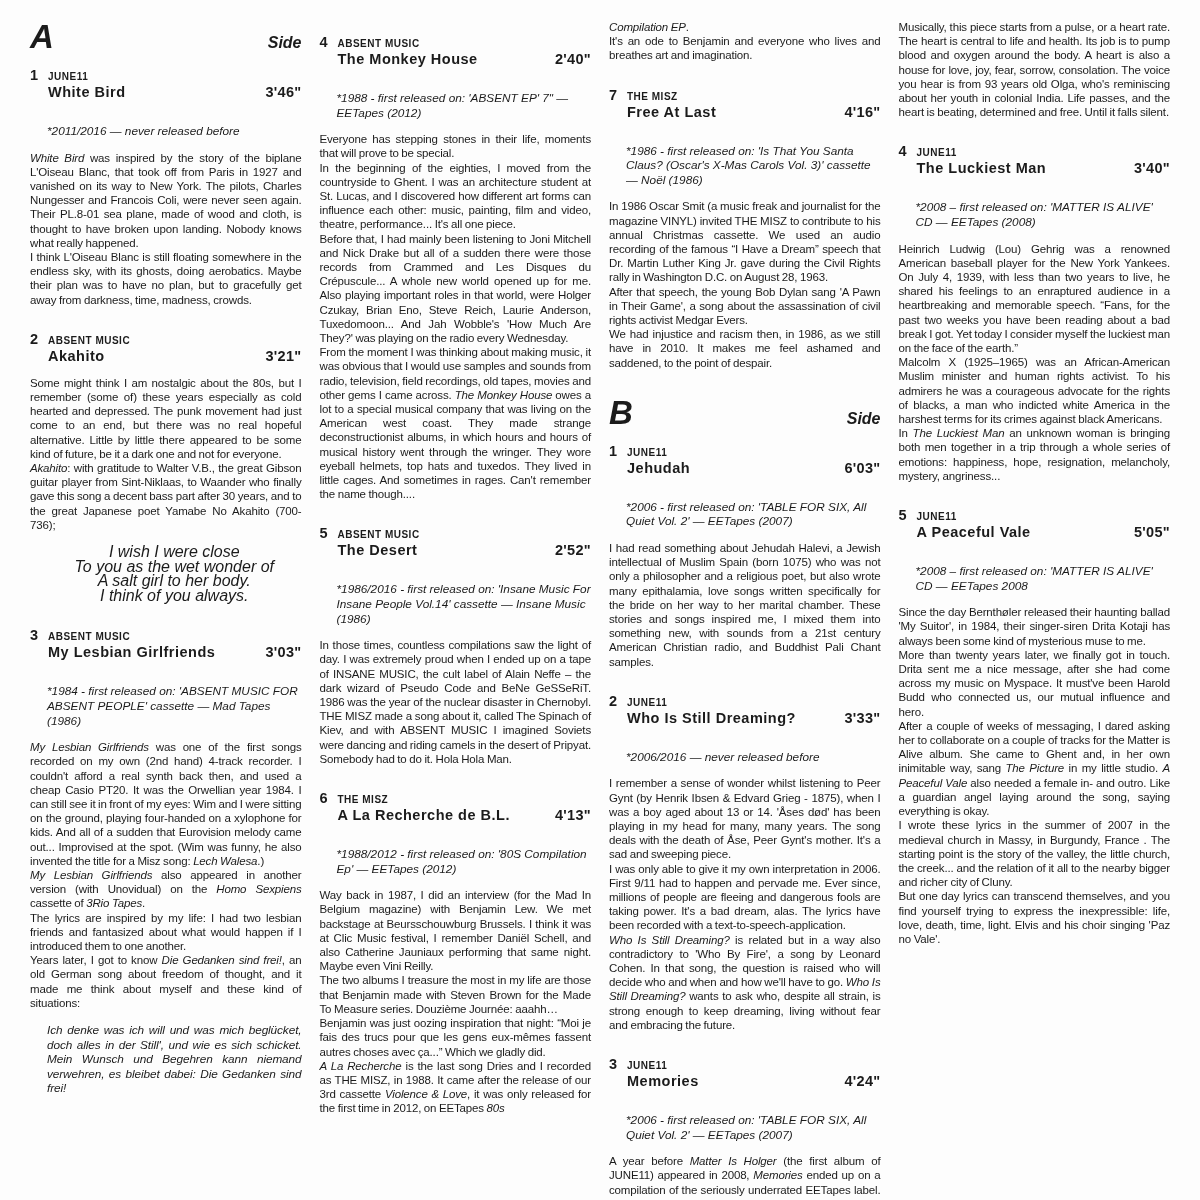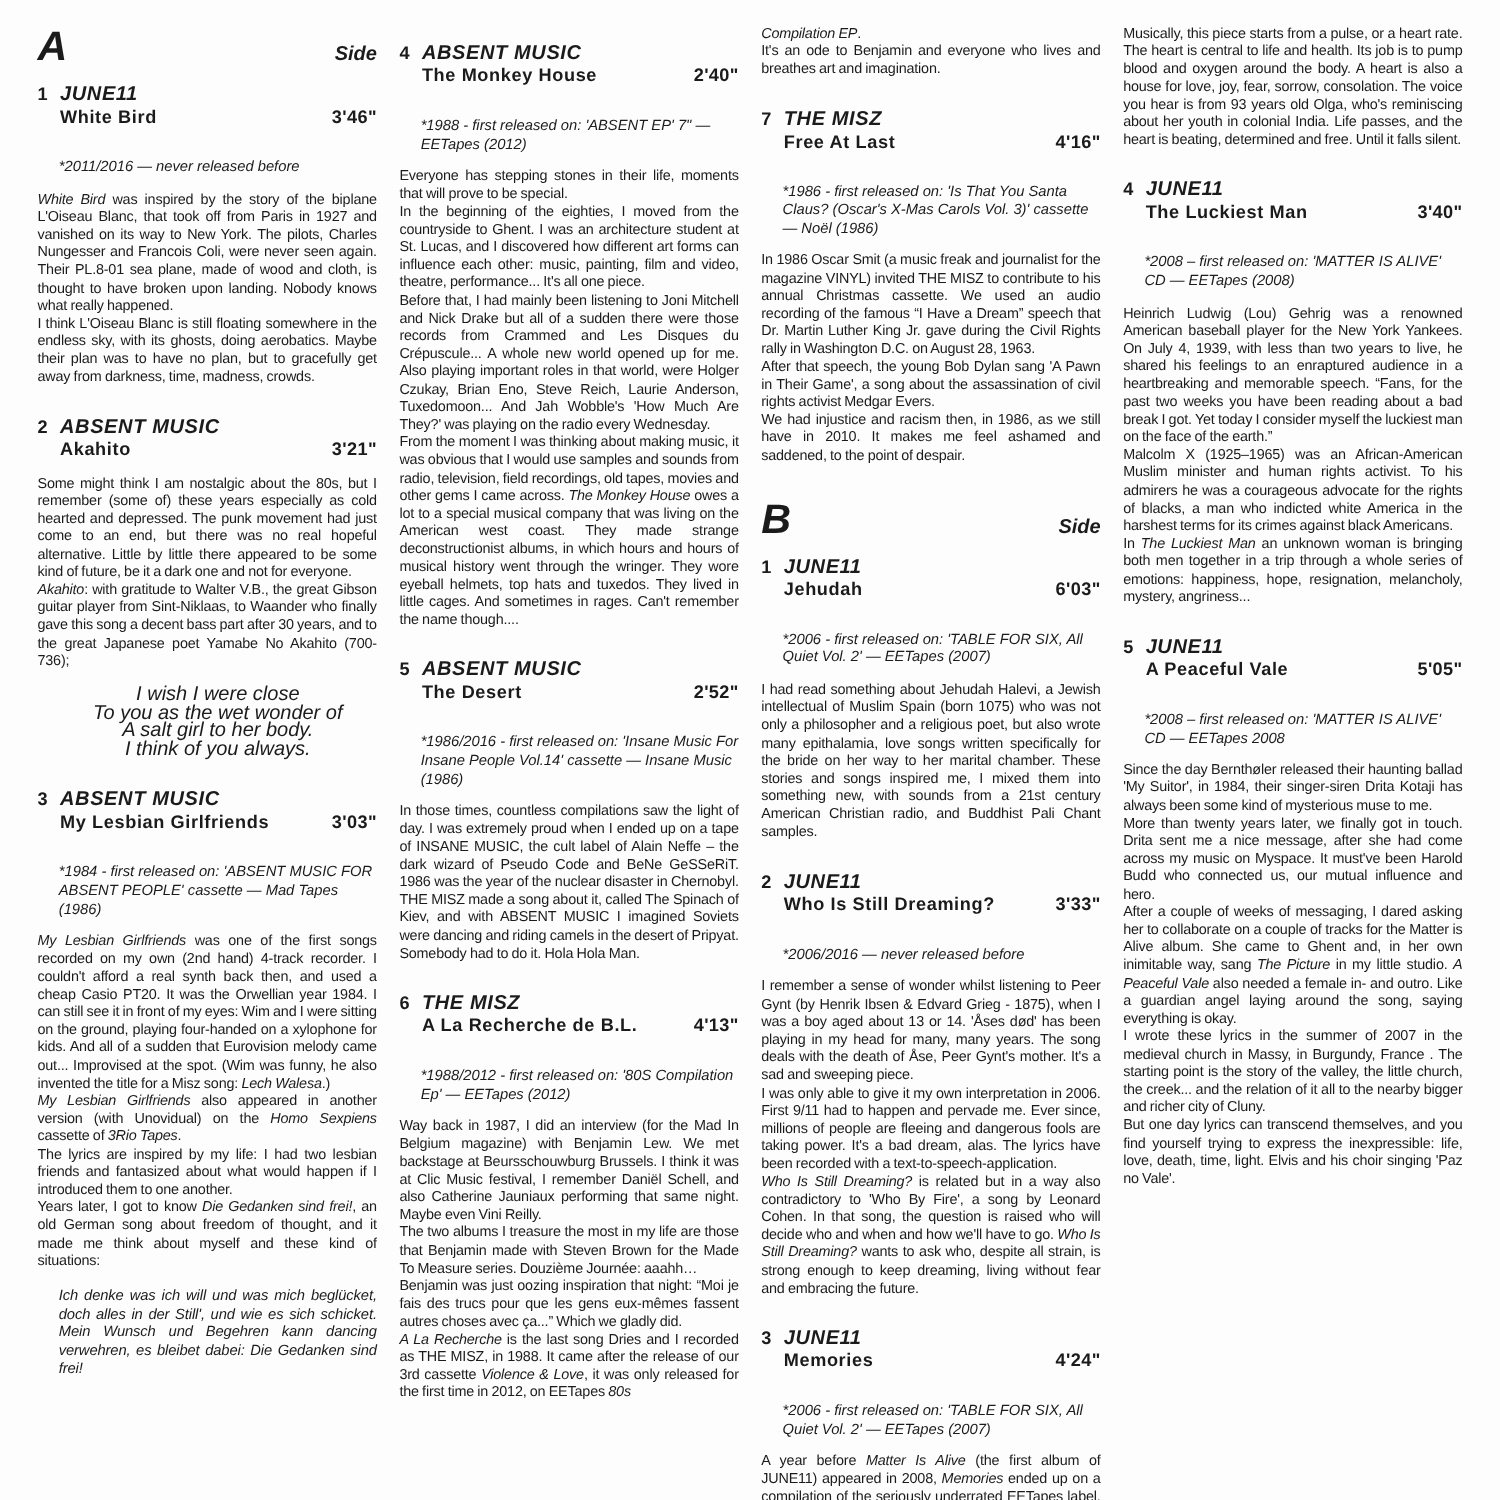--- a/index.html
+++ b/index.html
@@ -14,21 +14,21 @@
   
   .side-row{display:flex;justify-content:space-between;align-items:baseline;margin:0 0 10px 0;}
   .side-letter{font-size:33px;font-weight:bold;font-style:italic;line-height:1;}
   .side-word{font-size:16px;font-weight:bold;font-style:italic;}
   .side-gap{margin-top:26px;}
   
   .track{margin:24px 0 12px 0;}
   .track.first{margin-top:14px;}
   .tline{display:flex;align-items:baseline;}
   .tnum{flex:0 0 18px;font-weight:bold;font-size:14.5px;letter-spacing:.3px;}
-  .tartist{font-weight:bold;font-size:16px;letter-spacing:.5px;font-style:italic;}
+  .tartist{font-weight:bold;font-size:10px;letter-spacing:.5px;}
   .tline2{display:flex;justify-content:space-between;align-items:baseline;padding-left:18px;margin-top:1px;}
   .ttitle{font-weight:bold;font-size:14.5px;letter-spacing:.5px;}
   .tdur{font-weight:bold;font-size:14.5px;letter-spacing:.3px;}
   
   .note{font-style:italic;font-size:11.8px;line-height:14.6px;margin:24px 0 12px 17px;}
   
   .para{font-size:11.5px;line-height:14.2px;text-align:justify;letter-spacing:-.15px;word-spacing:-.4px;margin:0;}
   .para.gap{}
   .poem{font-style:italic;font-size:16px;line-height:14.6px;margin:13px 0 13px 17px;text-align:center;}
   .quote{font-style:italic;font-size:11.8px;line-height:14.6px;text-align:justify;margin:13px 0 0 17px;letter-spacing:-.1px;}
@@ -82,21 +82,21 @@
         <div class="tline2">
           <span class="ttitle">My Lesbian Girlfriends</span>
           <span class="tdur">3'03"</span>
         </div>
       </div>
       <div class="note">*1984 - first released on: 'ABSENT MUSIC FOR ABSENT PEOPLE' cassette — Mad Tapes (1986)</div>
       <p class="para"><span class="em">My Lesbian Girlfriends</span> was one of the first songs recorded on my own (2nd hand) 4-track recorder. I couldn't afford a real synth back then, and used a cheap Casio PT20. It was the Orwellian year 1984. I can still see it in front of my eyes: Wim and I were sitting on the ground, playing four-handed on a xylophone for kids. And all of a sudden that Eurovision melody came out... Improvised at the spot. (Wim was funny, he also invented the title for a Misz song: <span class="em">Lech Walesa</span>.)</p>
       <p class="para"><span class="em">My Lesbian Girlfriends</span> also appeared in another version (with Unovidual) on the <span class="em">Homo Sexpiens</span> cassette of <span class="em">3Rio Tapes</span>.</p>
       <p class="para">The lyrics are inspired by my life: I had two lesbian friends and fantasized about what would happen if I introduced them to one another.</p>
       <p class="para">Years later, I got to know <span class="em">Die Gedanken sind frei!</span>, an old German song about freedom of thought, and it made me think about myself and these kind of situations:</p>
-      <div class="quote">Ich denke was ich will und was mich beglücket, doch alles in der Still', und wie es sich schicket. Mein Wunsch und Begehren kann dancing verwehren, es bleibet dabei: Die Gedanken sind frei!</div>
+      <div class="quote">Ich denke was ich will und was mich beglücket, doch alles in der Still', und wie es sich schicket. Mein Wunsch und Begehren kann niemand verwehren, es bleibet dabei: Die Gedanken sind frei!</div>
     </div>
   <div class="col">
       <div class="track first">
         <div class="tline">
           <span class="tnum">4</span>
           <span class="tartist">ABSENT MUSIC</span>
         </div>
         <div class="tline2">
           <span class="ttitle">The Monkey House</span>
           <span class="tdur">2'40"</span>
@@ -186,21 +186,21 @@
         <div class="tline">
           <span class="tnum">3</span>
           <span class="tartist">JUNE11</span>
         </div>
         <div class="tline2">
           <span class="ttitle">Memories</span>
           <span class="tdur">4'24"</span>
         </div>
       </div>
       <div class="note">*2006 - first released on: 'TABLE FOR SIX, All Quiet Vol. 2' — EETapes (2007)</div>
-      <p class="para">A year before <span class="em">Matter Is Alive</span> (the first album of JUNE11) appeared in 2008, <span class="em">Memories</span> ended up on a compilation of the seriously underrated EETapes label. Thanks Eriek.</p>
+      <p class="para">A year before <span class="em">Matter Is Holger</span> (the first album of JUNE11) appeared in 2008, <span class="em">Memories</span> ended up on a compilation of the seriously underrated EETapes label. Thanks Eriek.</p>
     </div>
   <div class="col">
       <p class="para">Musically, this piece starts from a pulse, or a heart rate. The heart is central to life and health. Its job is to pump blood and oxygen around the body. A heart is also a house for love, joy, fear, sorrow, consolation. The voice you hear is from 93 years old Olga, who's reminiscing about her youth in colonial India. Life passes, and the heart is beating, determined and free. Until it falls silent.</p>
       <div class="track">
         <div class="tline">
           <span class="tnum">4</span>
           <span class="tartist">JUNE11</span>
         </div>
         <div class="tline2">
           <span class="ttitle">The Luckiest Man</span>

